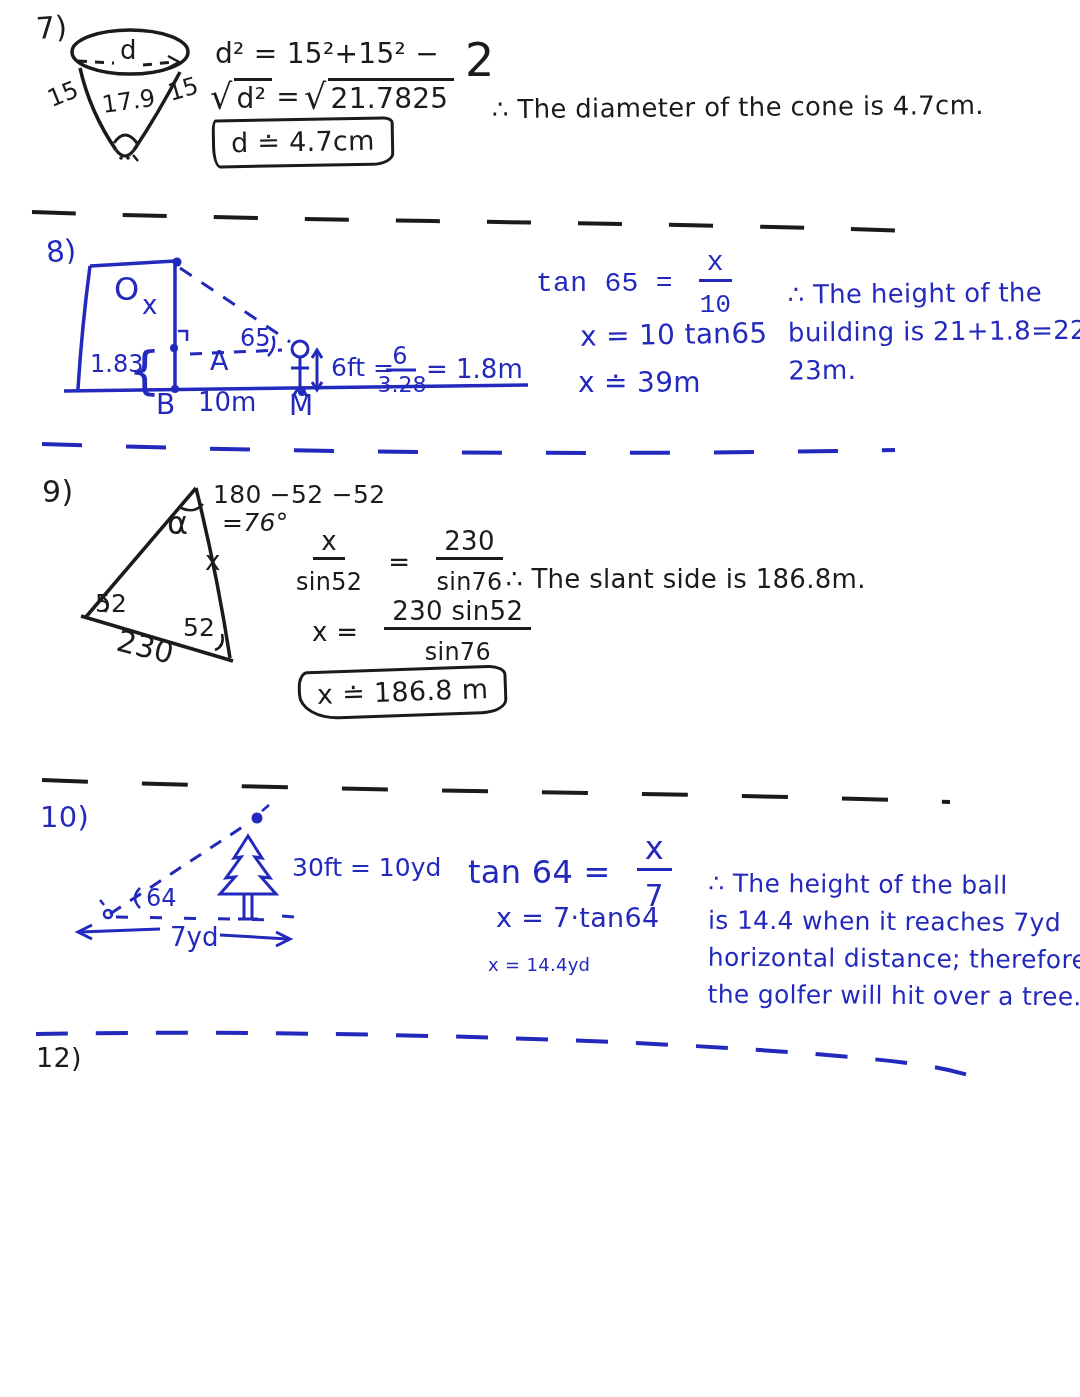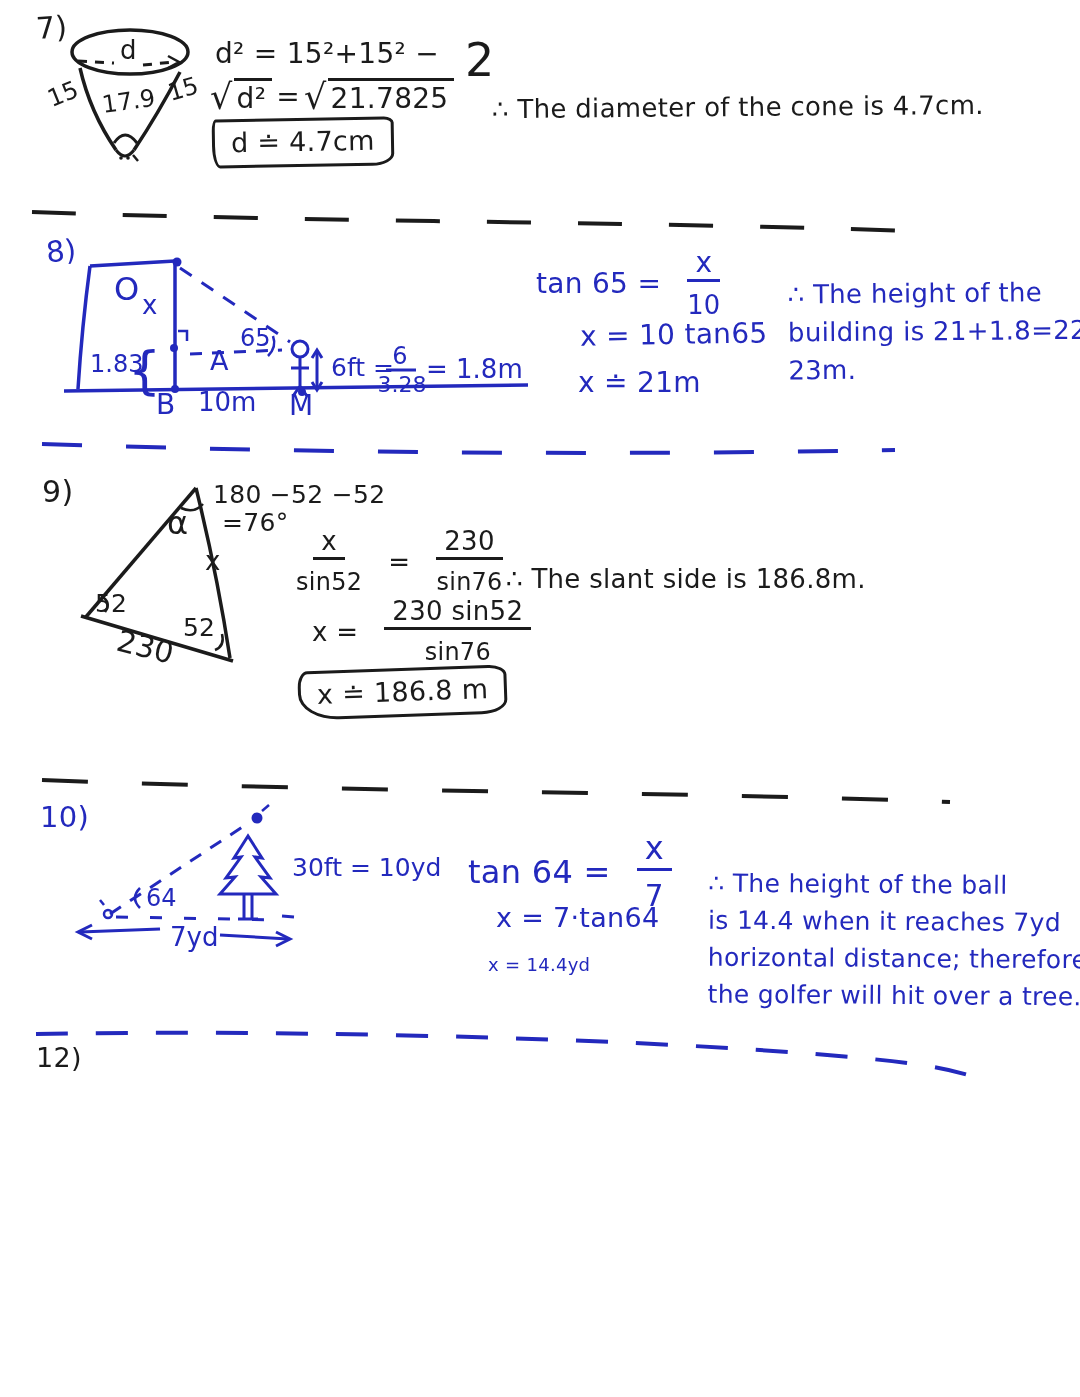--- a/index.html
+++ b/index.html
@@ -98,29 +98,29 @@
     <text x="128" y="168" font-size="28" class="fill-blue">B</text>
     <text x="170" y="165" font-size="26" class="fill-blue">10m</text>
     <text x="261" y="169" font-size="28" class="fill-blue">M</text>
     <text x="303" y="130" font-size="25" class="fill-blue">6ft =</text>
     <text x="372" y="118" font-size="24" text-anchor="middle" class="fill-blue">6</text>
     <path d="M358,124 L388,124" stroke-width="3"></path>
     <text x="374" y="146" font-size="22" text-anchor="middle" class="fill-blue">3.28</text>
     <text x="398" y="132" font-size="26" class="fill-blue">= 1.8m</text>
   </svg>
 
-  <div class="hw blue eqline" style="left:536px;top:248px;font-size:28px;">
+  <div class="hw blue eqline" style="left:536px;top:248px;font-size:28px;font-family:Liberation Mono, monospace;">
     <span>tan 65 =</span>
     <span class="frac">
         <span class="num">x</span>
         <span class="den">10</span>
       </span>
   </div>
   <div class="hw blue" style="left:580px;top:318px;font-size:28px;transform:rotate(-1deg);">x = 10 tan65</div>
-  <div class="hw blue" style="left:578px;top:366px;font-size:28px;">x ≐ 21m</div>
+  <div class="hw blue" style="left:578px;top:366px;font-size:28px;">x ≐ 39m</div>
 
   <div class="hw blue" style="left:788px;top:274px;font-size:26px;line-height:38px;transform:rotate(-.5deg);">
     <div>∴ The height of the</div>
     <div>building is 21+1.8=22.7</div>
     <div>23m.</div>
   </div>
 
   <svg class="stroke-blue" style="left:0;top:432px;" width="1080" height="40" viewBox="0 0 1080 40">
     <path d="M42,12 Q470,26 895,18" stroke-width="4" stroke-dasharray="40 44"></path>
   </svg>
@@ -135,21 +135,21 @@
     <path d="M50,134 Q57,124 46,118" stroke-width="2.5"></path>
     <path d="M160,172 Q170,168 167,156" stroke-width="2.5"></path>
     <text x="112" y="56" font-size="32" class="fill-black">α</text>
     <text x="150" y="92" font-size="26" class="fill-black">x</text>
     <text x="40" y="134" font-size="25" class="fill-black">52</text>
     <text x="128" y="158" font-size="25" class="fill-black">52</text>
     <text x="60" y="172" font-size="30" class="fill-black" transform="rotate(14 60 172)">230</text>
   </svg>
 
   <div class="hw black" style="left:213px;top:480px;font-size:25px;">180 −52 −52</div>
-  <div class="hw black" style="left:222px;top:508px;font-size:25px;">=76°</div>
+  <div class="hw black" style="left:222px;top:508px;font-size:25px;font-style:italic;">=76°</div>
 
   <div class="hw black eqline" style="left:296px;top:528px;font-size:26px;">
     <span class="frac">
         <span class="num">x</span>
         <span class="den">sin52</span>
       </span>
     <span>=</span>
     <span class="frac">
         <span class="num">230</span>
         <span class="den">sin76</span>

